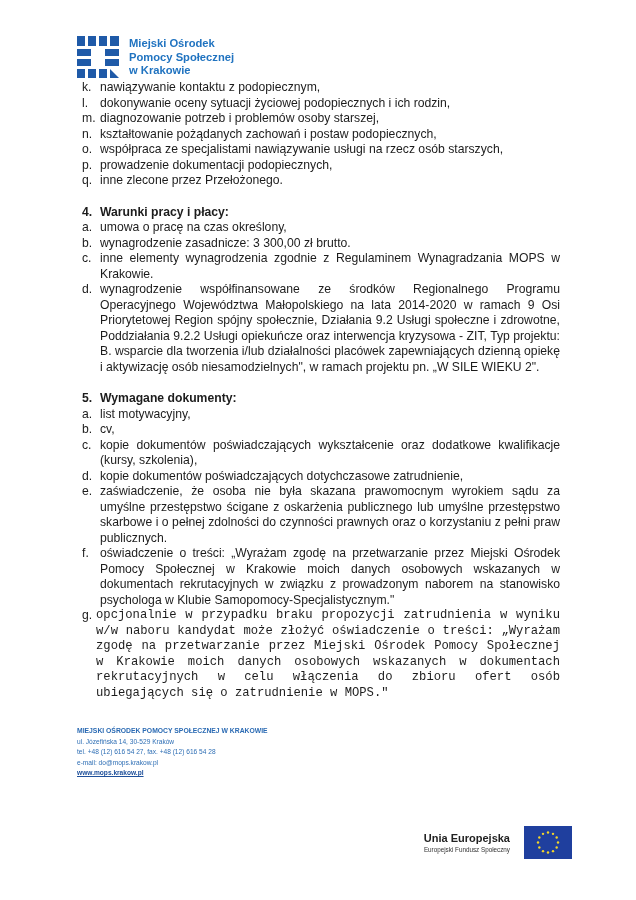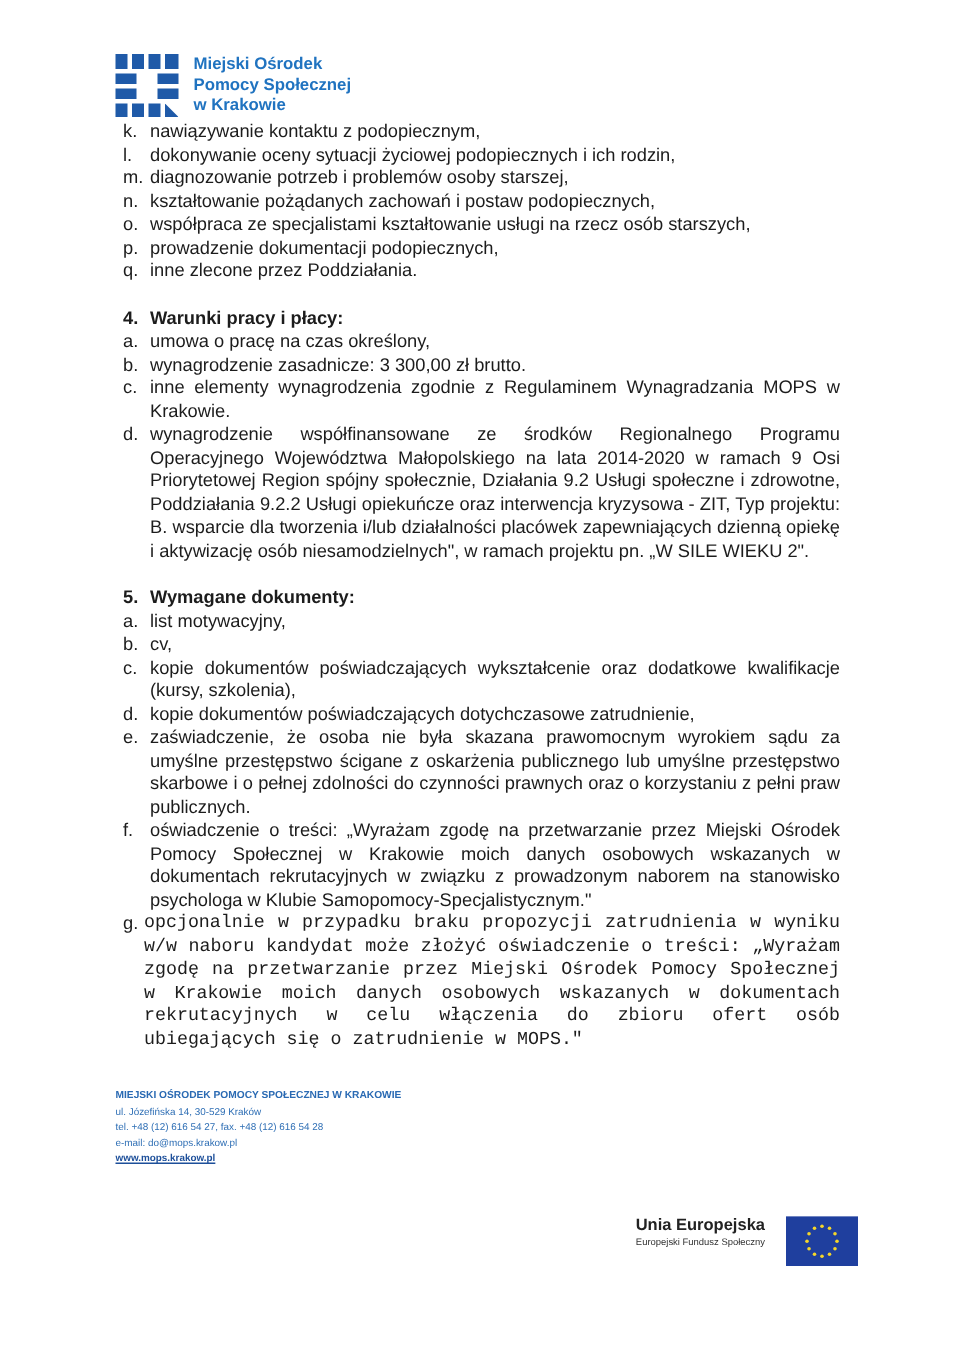--- a/index.html
+++ b/index.html
@@ -33,21 +33,21 @@
   .fe-text { margin-left: 10px; color: #1a2a5e; }
   .fe-text .t1 { font-weight: bold; font-size: 11.5px; line-height: 12px; }
   .fe-text .t2 { font-size: 6.4px; margin-top: 3px; color: #333; }
 
   .rp { position: absolute; left: 219px; top: 9px; display: flex; align-items: center; }
   .flag { width: 48px; height: 32px; border: 1px solid #e3e3e3; }
   .flag .w { height: 50%; background: #ffffff; }
   .flag .r { height: 50%; background: #d4213d; }
   .rp-text { margin-left: 12px; font-size: 10.5px; line-height: 11.5px; color: #222; font-weight: bold; letter-spacing: 0.1px; }
 
-  .ue { position: absolute; left: 390px; top: 11px; display: flex; align-items: flex-start; }
+  .ue { position: absolute; left: 390px; top: 26px; display: flex; align-items: center; }
   .ue-text { text-align: right; width: 120px; }
   .ue-text .t1 { font-weight: bold; font-size: 11px; color: #222; }
   .ue-text .t2 { font-size: 6.3px; color: #333; margin-top: 2px; }
   .eu-flag { margin-left: 14px; width: 48px; height: 33px; background: #1f3f9e; position: relative; }
 </style>
 </head>
 <body>
 
 <div class="header">
   <div class="logo-mark">
@@ -87,29 +87,29 @@
     <div class="li">
         <span class="mk">m.</span>
         <span class="tx">diagnozowanie potrzeb i problemów osoby starszej,</span>
       </div>
     <div class="li">
         <span class="mk">n.</span>
         <span class="tx">kształtowanie pożądanych zachowań i postaw podopiecznych,</span>
       </div>
     <div class="li">
         <span class="mk">o.</span>
-        <span class="tx">współpraca ze specjalistami kształtowanie usługi na rzecz osób starszych,</span>
+        <span class="tx">współpraca ze specjalistami nawiązywanie usługi na rzecz osób starszych,</span>
       </div>
     <div class="li">
         <span class="mk">p.</span>
         <span class="tx">prowadzenie dokumentacji podopiecznych,</span>
       </div>
     <div class="li">
         <span class="mk">q.</span>
-        <span class="tx">inne zlecone przez Poddziałania.</span>
+        <span class="tx">inne zlecone przez Przełożonego.</span>
       </div>
   </div>
 
   <div class="sec" style="margin-top:16px;">
     <span class="mk">4.</span>
     <span>Warunki pracy i płacy:</span>
   </div>
   <div>
     <div class="li">
         <span class="mk">a.</span>

